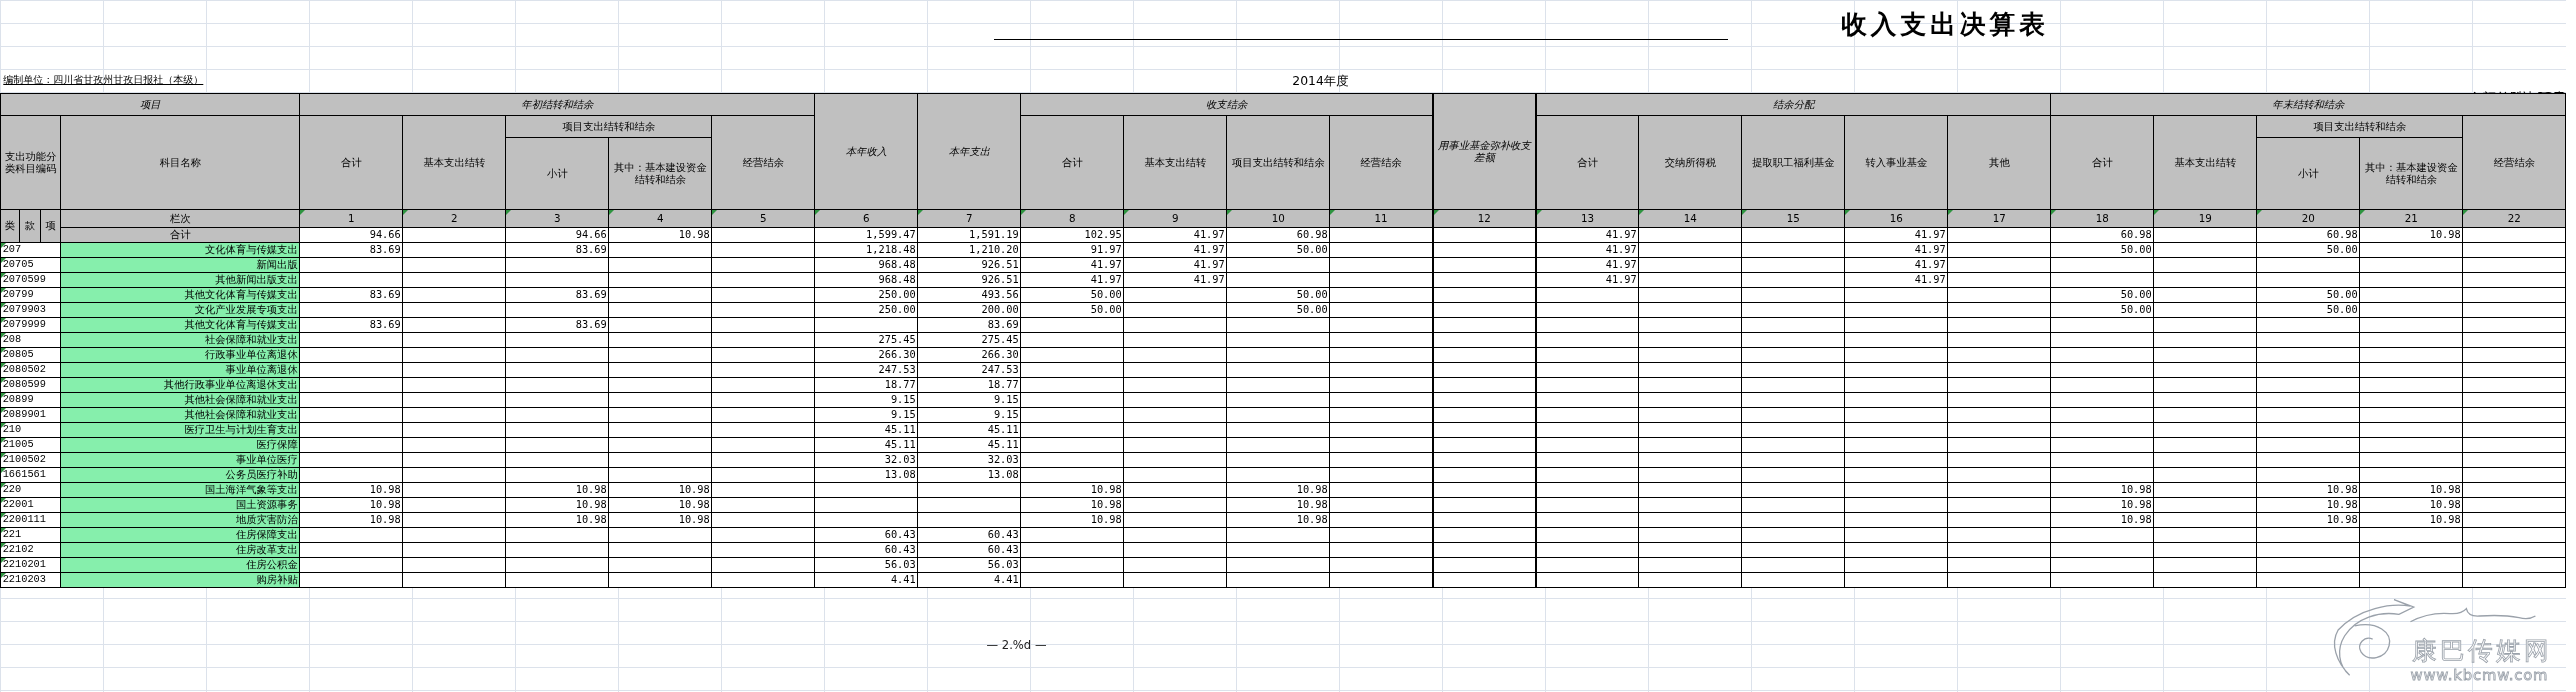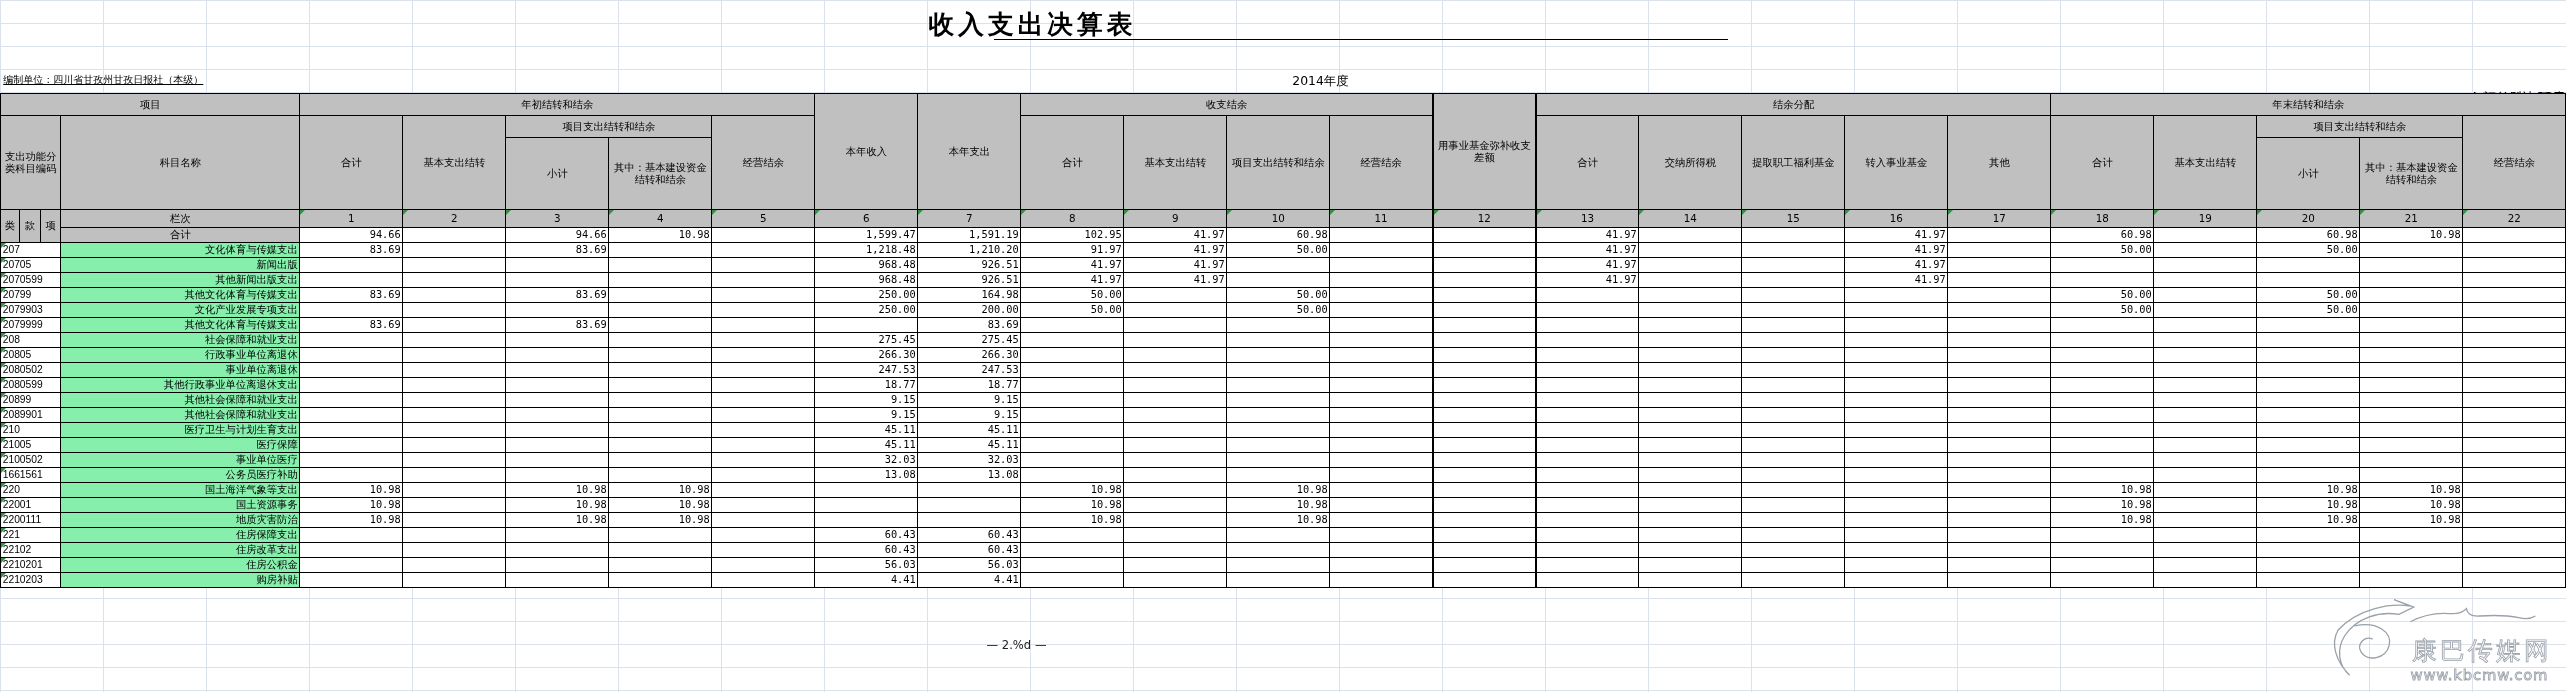--- a/index.html
+++ b/index.html
@@ -9,21 +9,21 @@
   }
   
   .grid-bg{
     position:absolute;left:0;top:0;width:2566px;height:692px;z-index:0;
     background-image:linear-gradient(to right,#dce2eb 0.8px,transparent 0.8px),
                      linear-gradient(to bottom,#dce2eb 0.8px,transparent 0.8px);
     background-size:103px 23px;
   }
   .layer{position:absolute;z-index:2;}
   .doc-title{
-    top:6.6px;left:8px;width:2049px;text-align:center;
+    top:6.6px;left:0;width:2049px;text-align:right;
     font-size:25.6px;font-weight:600;letter-spacing:4.1px;
   }
   .title-underline{top:39px;left:994px;width:734px;height:0;border-bottom:1.7px solid #000;}
   .form-no{top:53px;left:2148px;width:418px;text-align:right;font-size:13.2px;margin-top:36px;}
   .unit-line{top:73px;left:3.3px;font-size:10px;text-decoration:underline;}
   .year-line{top:73px;left:0;width:2545px;text-align:center;font-size:12.4px;padding-left:48px;}
   .amount-unit{top:90px;left:2148px;width:418px;text-align:right;font-size:14px;}
   .footer-page{top:638px;left:0;width:2033px;text-align:center;font-size:11.6px;color:#222;}
 
   table.sheet{
@@ -34,26 +34,26 @@
   table.sheet td{
     border:0.8px solid #000;overflow:hidden;white-space:normal;
     font-size:10.3px;line-height:1.15;padding:0 1.7px;
   }
   td.hd{background:#c0c0c0;text-align:center;vertical-align:middle;}
   td.num{
     text-align:right;background:#fff;padding-right:3.3px;
     font-family:"DejaVu Sans Mono",monospace;font-size:10.3px;white-space:nowrap;
   }
   td.code{
-    font-family:Liberation Sans, sans-serif;font-size:10.3px;
+    font-family:Liberation Mono, monospace;font-size:10.3px;
     text-align:left;padding-left:1.7px;white-space:nowrap;background:#fff;
   }
   td.name{font-size:10.7px;text-align:right;padding-left:3.3px;white-space:nowrap;background:#86efac;}
   td.name.indent{padding-left:23px;}
-  tr.rA{height:22px;} tr.rB1{height:22px;} tr.rB2{height:72px;}
+  tr.rA{height:22px;font-style:italic;} tr.rB1{height:22px;} tr.rB2{height:72px;}
   tr.rC{height:18px;} tr.rD{height:15px;}
   tbody.data tr{height:15px;}
   .c12{border-left:2.5px solid #000 !important;border-right:2.5px solid #000 !important;}
   .tri{position:relative;}
   .tri::before{
     content:"";position:absolute;top:0;left:0;width:0;height:0;
     border-top:5.8px solid #2e9440;border-right:5.8px solid transparent;
   }
   .watermark{left:2313px;top:593px;z-index:4;}
 </style>
@@ -250,21 +250,21 @@
       </tr>
       <tr>
         <td class="code tri" colspan="3">20799</td>
         <td class="name">其他文化体育与传媒支出</td>
         <td class="num">83.69</td>
         <td class="num"></td>
         <td class="num">83.69</td>
         <td class="num"></td>
         <td class="num"></td>
         <td class="num">250.00</td>
-        <td class="num">164.98</td>
+        <td class="num">493.56</td>
         <td class="num">50.00</td>
         <td class="num"></td>
         <td class="num">50.00</td>
         <td class="num"></td>
         <td class="num c12"></td>
         <td class="num"></td>
         <td class="num"></td>
         <td class="num"></td>
         <td class="num"></td>
         <td class="num"></td>

